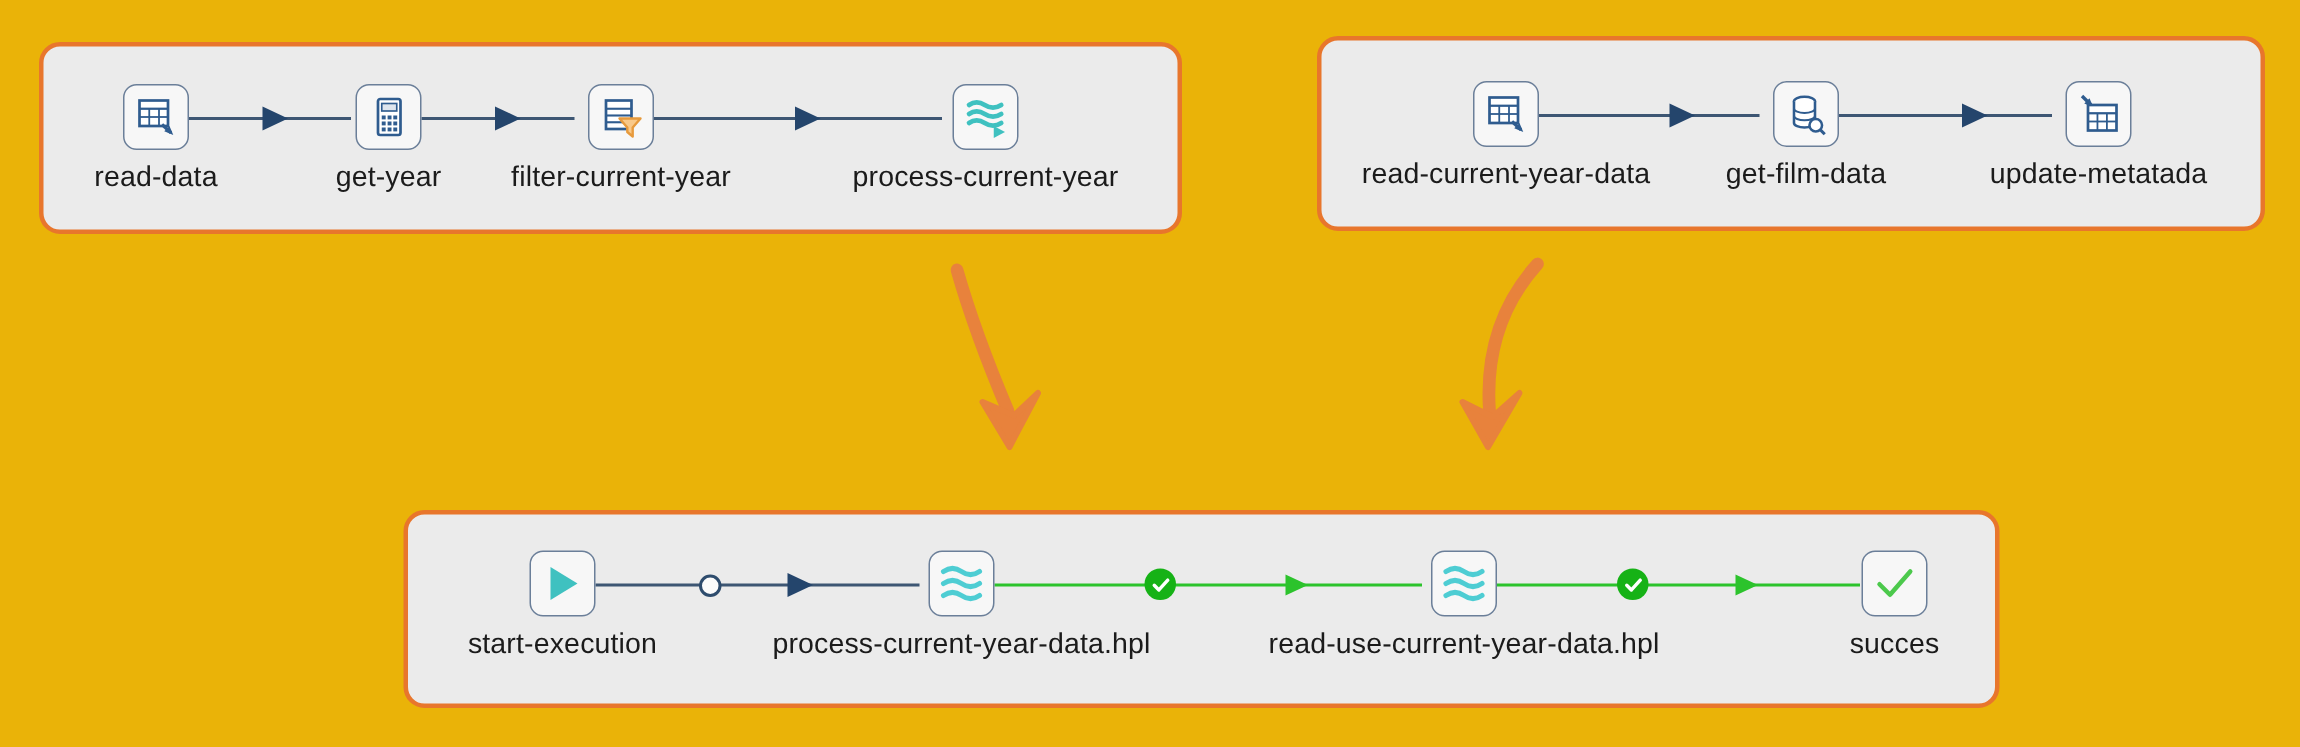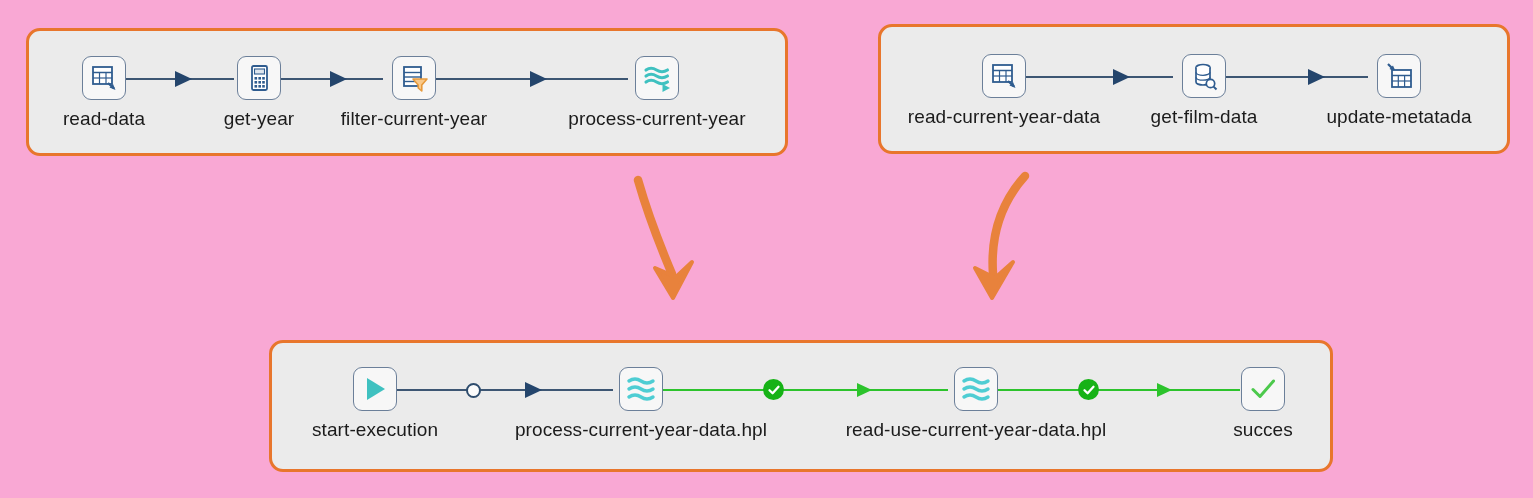--- a/index.html
+++ b/index.html
@@ -11,21 +11,21 @@
     width: 1533px;
     height: 498px;
     position: relative;
     font-family: "Liberation Sans", sans-serif;
     overflow: hidden;
   }
 
   .canvas {
     position: absolute;
     inset: 0;
-    background: #f9a8d4;
+    background: #eab308;
   }
 
   
   .panel {
     position: absolute;
     border: 3px solid #e8762c;
     border-radius: 14px;
     background: #ebebeb;
     box-sizing: border-box;
   }

